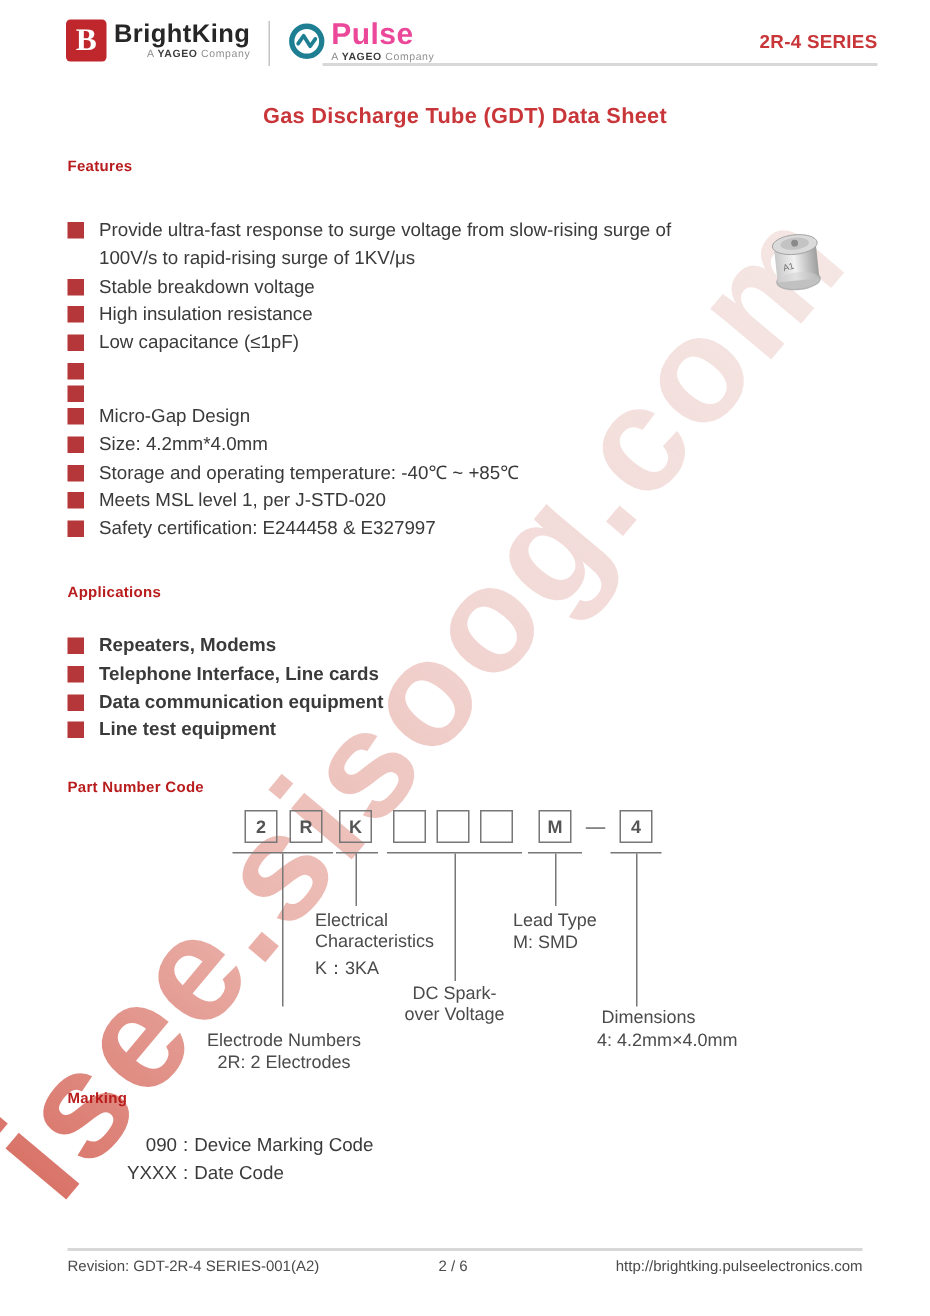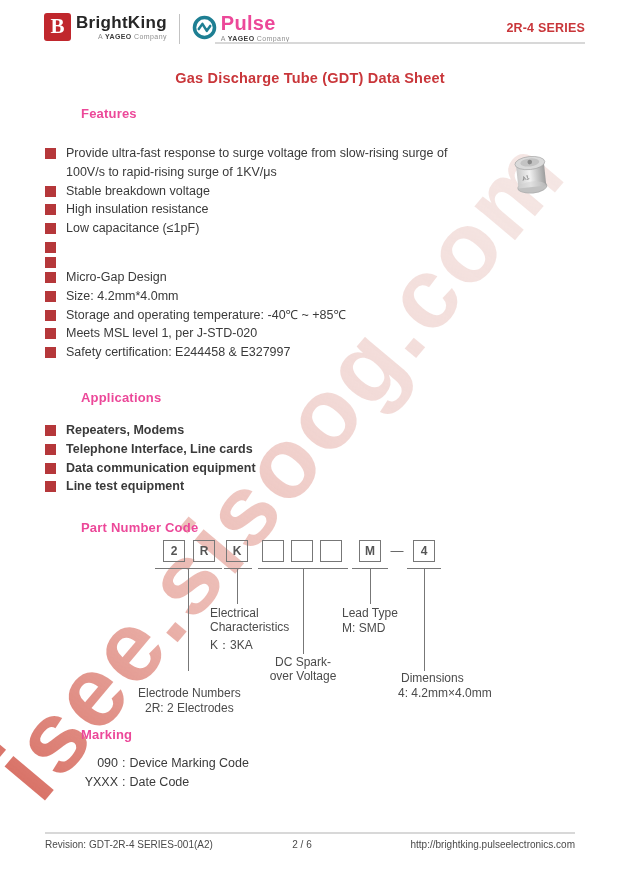--- a/index.html
+++ b/index.html
@@ -34,21 +34,21 @@
   .pulse-wrap { display:flex; align-items:flex-start; }
   .pulse-icon { width:25px; height:25px; margin-top:2px; }
   .pulse-text { margin-left:4px; }
   .pulse-name { font-size:20px; font-weight:bold; color:#ec4899; line-height:21px; letter-spacing:0.3px; }
   .series { position:absolute; right:35px; top:21px; color:#C9363A; font-weight:bold; font-size:12.5px; letter-spacing:0.2px; }
   .header-rule { position:absolute; left:215px; right:35px; top:42px; height:2px; background:#d8d8d8; }
 
   
   .doc-title { position:absolute; left:0; right:0; top:70px; text-align:center;
                color:#C9363A; font-weight:bold; font-size:14.5px; letter-spacing:0.2px; }
-  .sec-heading { position:absolute; left:45px; color:#ec4899; font-weight:bold; font-size:13px; letter-spacing:0.2px;margin-left:36px; }
+  .sec-heading { position:absolute; left:45px; color:#b91c1c; font-weight:bold; font-size:10px; letter-spacing:0.2px; }
 
   
   .blist { position:absolute; left:45px; width:465px; }
   .bitem { display:flex; line-height:18.8px; color:#3a3a3a; font-size:12.5px; }
   .bullet { flex:0 0 11px; width:11px; height:11px; background:#B5373A; margin:4px 10px 0 0; }
   .btext { max-width:392px; }
 
   
   .photo { position:absolute; left:503px; top:147px; transform:rotate(-6deg); }
 

